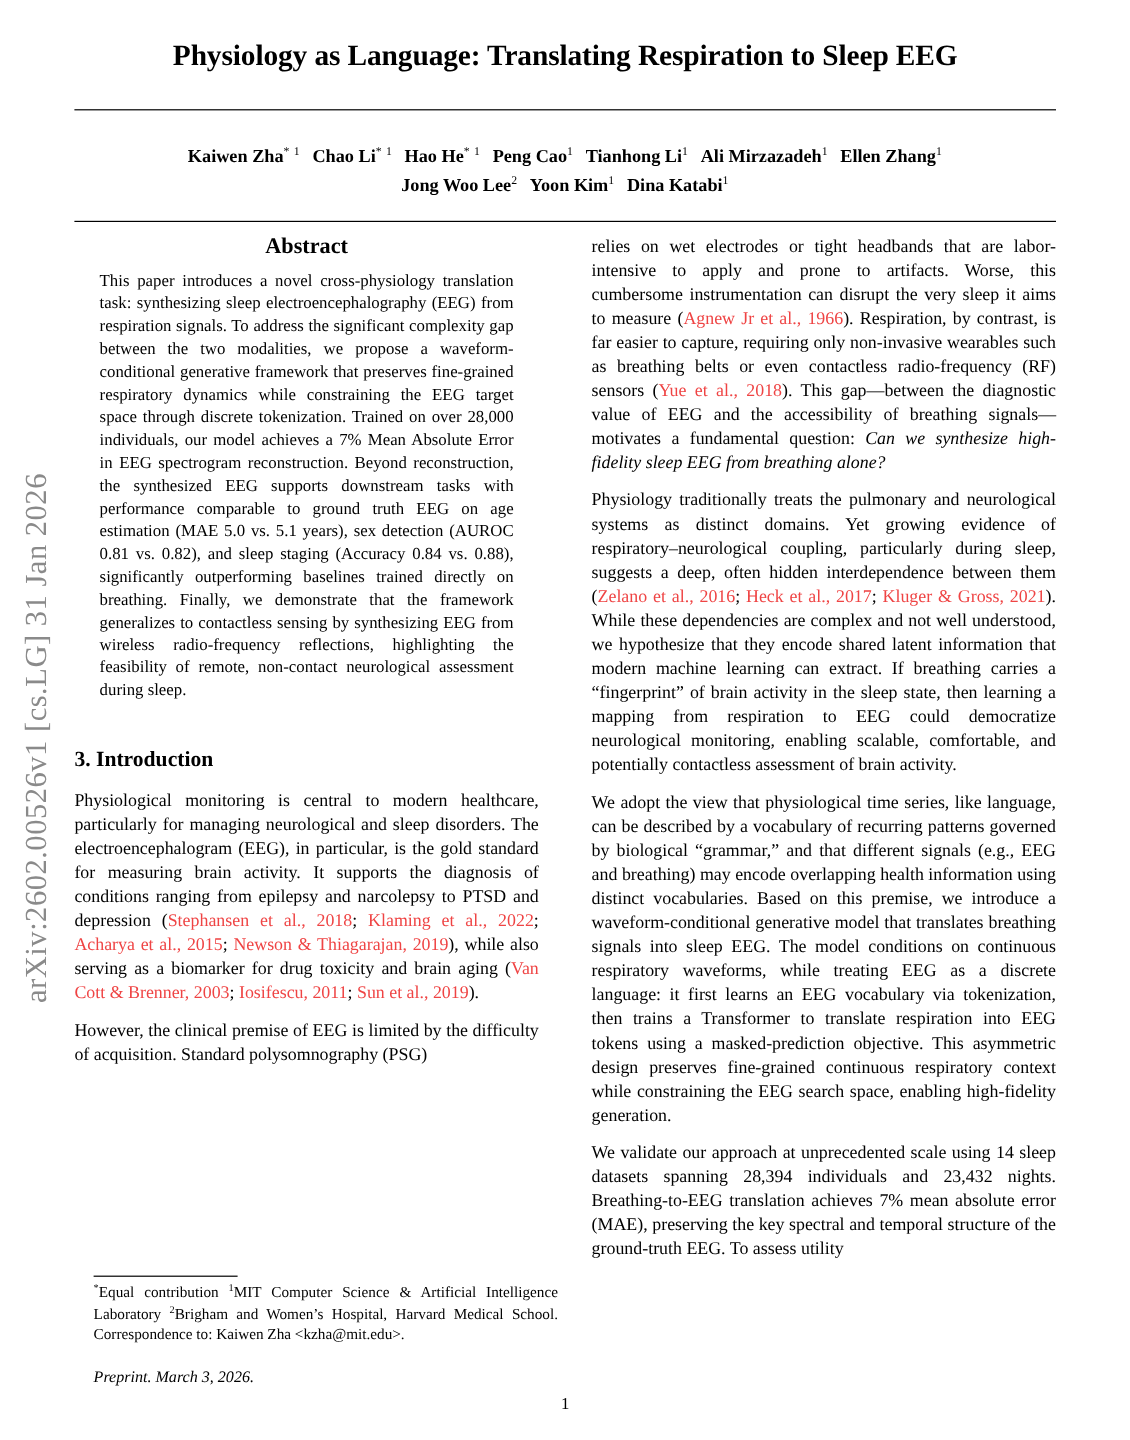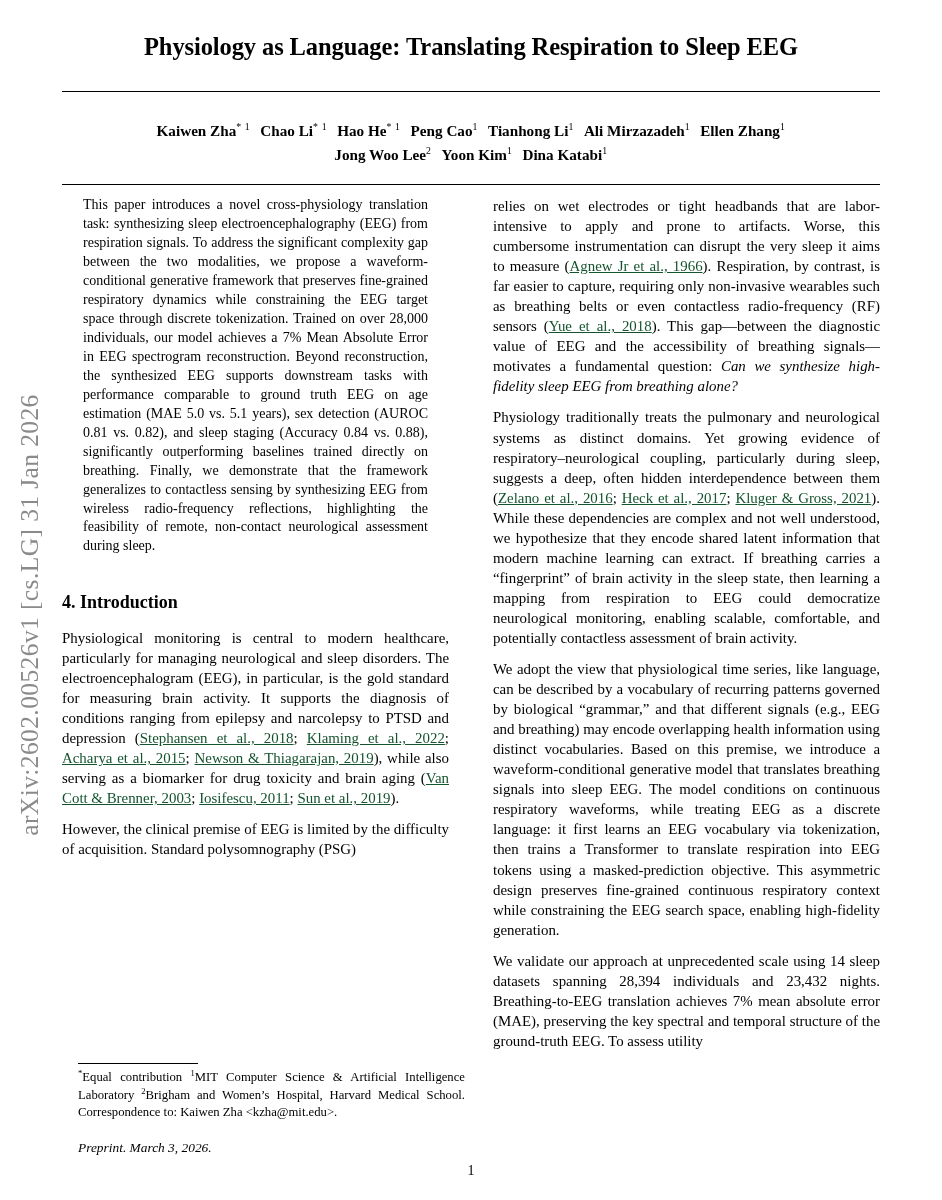--- a/index.html
+++ b/index.html
@@ -133,21 +133,21 @@
     line-height: 1.2;
   }
   p.para {
     font-size: 14.9px;
     line-height: 1.345;
     text-align: justify;
     text-justify: inter-word;
     margin: 0 0 11px 0;
     hyphens: none;
   }
-  .cite { color: #14532d; text-decoration: underline; }
+  .cite { color: #ef4444; }
   .ital { font-style: italic; }
 
   
   #footnote {
     position: absolute;
     left: 16px;
     bottom: 0;
     width: 387px;
   }
   #footnote-rule {
@@ -197,27 +197,28 @@
       <div id="title-rule"></div>
       <div id="authors-block"><span class="author"><span>Kaiwen Zha</span><sup>* 1</sup></span><span class="author"><span>Chao Li</span><sup>* 1</sup></span><span class="author"><span>Hao He</span><sup>* 1</sup></span><span class="author"><span>Peng Cao</span><sup>1</sup></span><span class="author"><span>Tianhong Li</span><sup>1</sup></span><span class="author"><span>Ali Mirzazadeh</span><sup>1</sup></span><span class="author"><span>Ellen Zhang</span><sup>1</sup></span><br><span class="author"><span>Jong Woo Lee</span><sup>2</sup></span><span class="author"><span>Yoon Kim</span><sup>1</sup></span><span class="author"><span>Dina Katabi</span><sup>1</sup></span></div>
       <div id="authors-rule"></div>
     </div>
 
     <div id="columns">
 
       <div class="column">
 
         <div>
+          <div class="abstract-head">Abstract</div>
           <div class="abstract-body">This paper introduces a novel cross-physiology translation task: synthesizing sleep electroencephalography (EEG) from respiration signals. To address the significant complexity gap between the two modalities, we propose a waveform-conditional generative framework that preserves fine-grained respiratory dynamics while constraining the EEG target space through discrete tokenization. Trained on over 28,000 individuals, our model achieves a 7% Mean Absolute Error in EEG spectrogram reconstruction. Beyond reconstruction, the synthesized EEG supports downstream tasks with performance comparable to ground truth EEG on age estimation (MAE 5.0 vs. 5.1 years), sex detection (AUROC 0.81 vs. 0.82), and sleep staging (Accuracy 0.84 vs. 0.88), significantly outperforming baselines trained directly on breathing. Finally, we demonstrate that the framework generalizes to contactless sensing by synthesizing EEG from wireless radio-frequency reflections, highlighting the feasibility of remote, non-contact neurological assessment during sleep.</div>
         </div>
 
         <div style="height:36px"></div>
 
         <div>
-          <h2 class="section-head">4. Introduction</h2>
+          <h2 class="section-head">3. Introduction</h2>
 
           <p class="para"><span>Physiological monitoring is central to modern healthcare, particularly for managing neurological and sleep disorders. The electroencephalogram (EEG), in particular, is the gold standard for measuring brain activity. It supports the diagnosis of conditions ranging from epilepsy and narcolepsy to PTSD and depression (</span><span class="cite">Stephansen et al., 2018</span><span>; </span><span class="cite">Klaming et al., 2022</span><span>; </span><span class="cite">Acharya et al., 2015</span><span>; </span><span class="cite">Newson &amp; Thiagarajan, 2019</span><span>), while also serving as a biomarker for drug toxicity and brain aging (</span><span class="cite">Van Cott &amp; Brenner, 2003</span><span>; </span><span class="cite">Iosifescu, 2011</span><span>; </span><span class="cite">Sun et al., 2019</span><span>).</span></p>
 
           <p class="para">However, the clinical premise of EEG is limited by the difficulty of acquisition. Standard polysomnography (PSG)</p>
         </div>
 
         <div id="footnote">
           <div id="footnote-rule"></div>
           <p id="footnote-text"><sup>*</sup><span>Equal contribution </span><sup>1</sup><span>MIT Computer Science &amp; Artificial Intelligence Laboratory </span><sup>2</sup><span>Brigham and Women’s Hospital, Harvard Medical School. Correspondence to: Kaiwen Zha &lt;kzha@mit.edu&gt;.</span></p>
           <div id="preprint-line">Preprint. March 3, 2026.</div>

